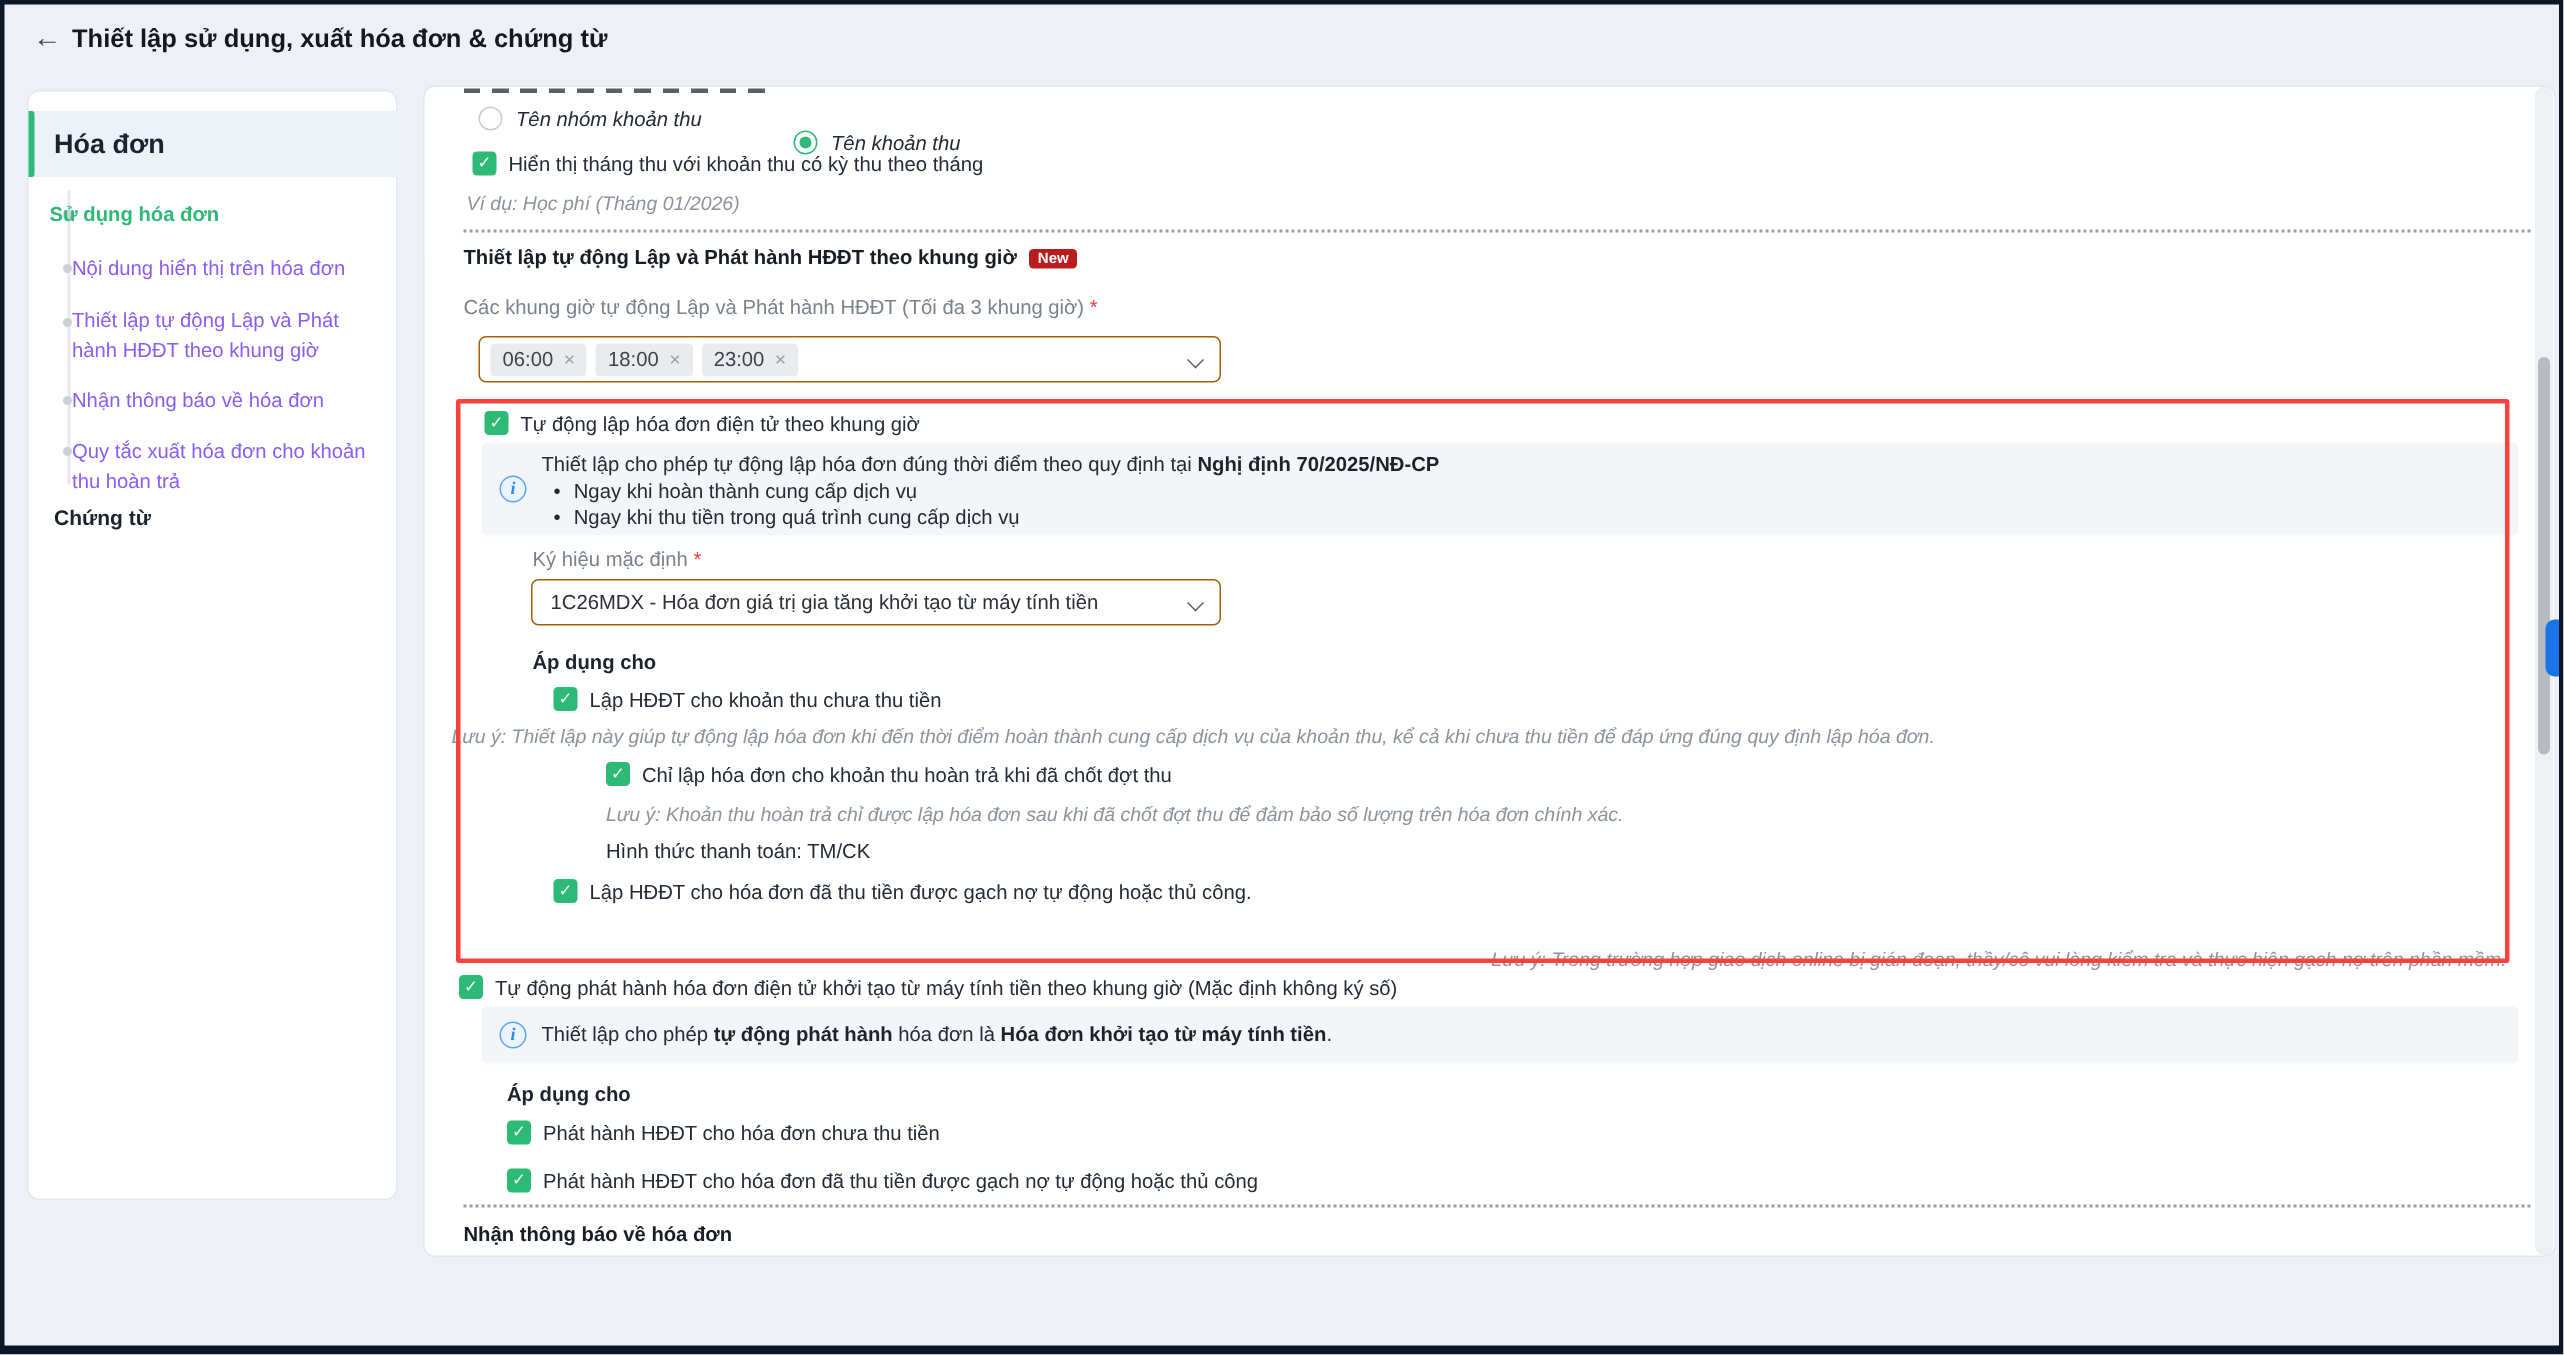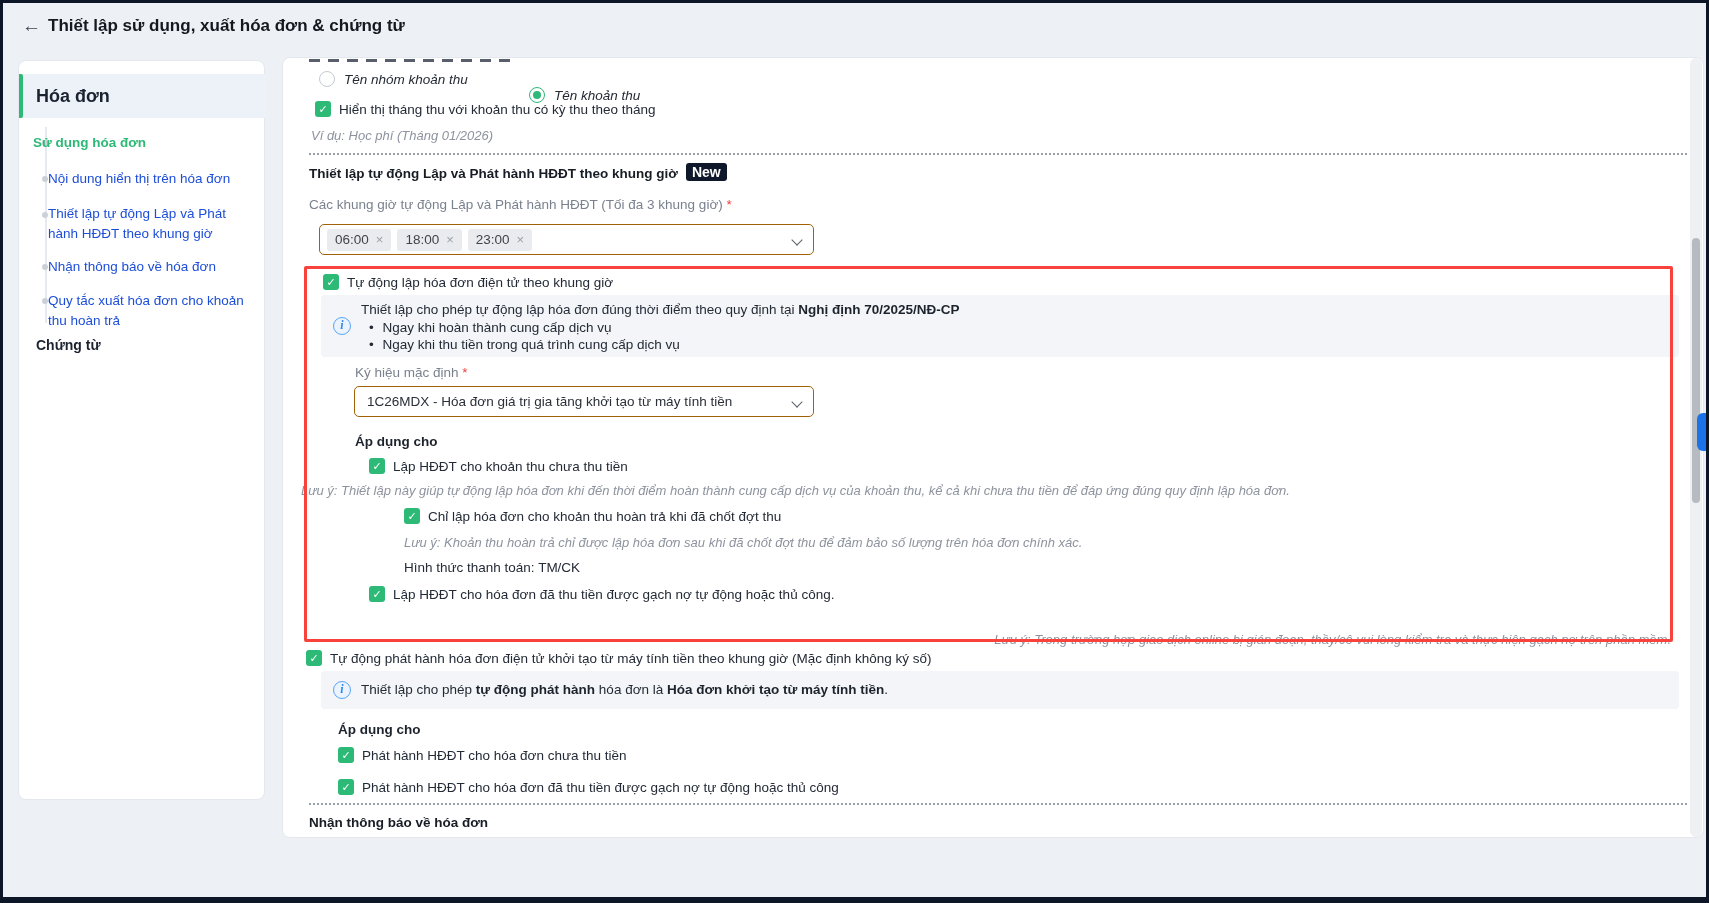--- a/index.html
+++ b/index.html
@@ -16,21 +16,21 @@
 
   
   .panel { position:absolute; background:#fff; border:1px solid #e4e8ee; border-radius:8px; }
   #sidebar { left:15px; top:57px; width:247px; height:740px; }
   #mainpanel { left:279px; top:54px; width:1422px; height:781px; overflow:hidden; }
 
   
   .sb-group-row { position:absolute; left:0; width:247px; height:44px; background:#edf2f9; }
   .sb-accent { position:absolute; left:0; width:4px; height:44px; background:#2db976; border-radius:0 2px 2px 0; }
   .sb-group-label { position:absolute; left:17px; line-height:44px; font-weight:bold; font-size:18px; color:#1c2330; }
-  .sb-item { position:absolute; color:#1d4ed8; cursor:pointer; line-height:20px; }
+  .sb-item { position:absolute; color:#8b5cf6; cursor:pointer; line-height:20px; }
   .sb-item.active { color:#2db976; font-weight:bold;text-align:right; }
   .sb-tree-line { position:absolute; left:26px; width:2px; background:#e6e9ee; }
   .sb-dot { position:absolute; left:23px; width:6px; height:6px; border-radius:50%; background:#ccd1d9; }
   .sb-group2 { position:absolute; font-weight:bold; font-size:14px; color:#1c2330; cursor:pointer; }
 
   
   .abs { position:absolute; }
   .lbl-gray { color:#7a828e; }
   .note { font-style:italic; color:#8d939e; font-size:13px; }
   .bold-dark { font-weight:bold; color:#1d232d; }
@@ -59,21 +59,21 @@
   .select .value { position:absolute; left:12px; top:7px; color:#2a2f38; }
 
   
   .infobox { position:absolute; background:#f3f5f8; border-radius:4px; }
   .info-icon { position:absolute; width:18px; height:18px; border:1.5px solid #5aa5f6; border-radius:50%;
                color:#2f86ec; font-family:"Liberation Serif",serif; font-style:italic; font-weight:bold;
                font-size:12px; line-height:15px; text-align:center; background:#eaf3fe; }
   .info-line { color:#242b36; }
   .bullet-line { color:#242b36; }
 
-  .badge-new { display:inline-block; background:#0f172a; color:#fff; font-size:14px; font-weight:bold;
+  .badge-new { display:inline-block; background:#b91c1c; color:#fff; font-size:10px; font-weight:bold;
                padding:1px 6px; border-radius:3px; margin-left:8px; position:relative; top:-1px; }
 
   
   .red-annotation { position:absolute; border:3px solid #f8423b; border-radius:2px; pointer-events:none; z-index:6; }
 
   
   .clip-frag { position:absolute; height:5px; overflow:hidden;
     background:
       repeating-linear-gradient(90deg,#3b4250 0 11px, transparent 11px 19px);
     background-size:100% 3px; background-repeat:no-repeat; background-position:0 0; opacity:.85; }

